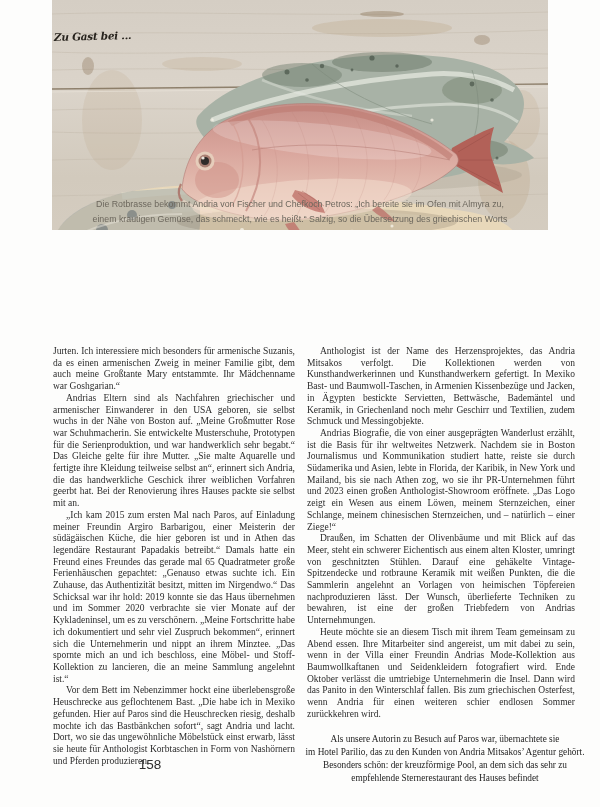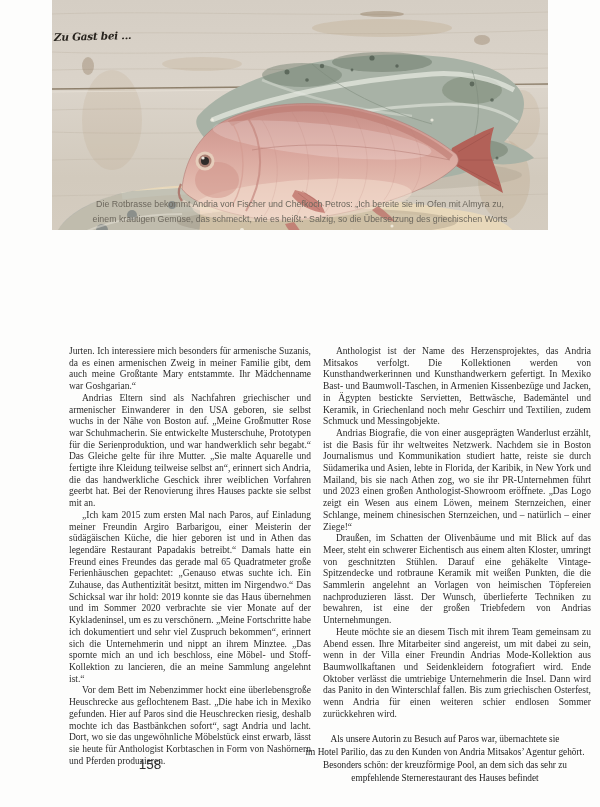--- a/index.html
+++ b/index.html
@@ -6,21 +6,21 @@
   .page{position:relative;width:600px;height:807px;background:#fdfdfc;overflow:hidden;
         font-family:"Liberation Serif", serif;}
   .photo{position:absolute;left:52px;top:0;width:496px;height:230px;overflow:hidden;}
   .photo svg{display:block;}
   .section-label{position:absolute;left:54px;top:30px;
         font-family:"DejaVu Serif", serif;font-style:italic;font-weight:700;
         font-size:10.5px;letter-spacing:-0.3px;color:#26221c;transform:rotate(-1.5deg);}
   .caption{position:absolute;left:8px;right:8px;bottom:4px;text-align:center;
         font-family:"Liberation Sans", sans-serif;font-size:8.8px;line-height:14.5px;
         color:#6c675d;}
-  .columns{position:absolute;left:53px;top:346px;width:522px;display:flex;margin-left:16px;}
+  .columns{position:absolute;left:53px;top:346px;width:522px;display:flex;}
   .col-left{width:242px;margin-right:12px;}
   .col-right{width:268px;}
   .para{margin:0;text-align:justify;font-family:"Liberation Serif", serif;
         font-size:9.5px;line-height:11.7px;color:#2b2b2b;
         hyphens:auto;-webkit-hyphens:auto;}
   .para.indent{text-indent:13px;}
   .footnote{position:absolute;left:295px;top:733px;width:300px;text-align:center;
         font-family:Liberation Serif, serif;font-size:9.3px;line-height:13px;color:#1d1d1d;}
   .pagenum{position:absolute;left:0;top:757px;width:300px;text-align:center;
         font-family:Liberation Sans, sans-serif;font-size:13.5px;color:#2e2e2e;}

